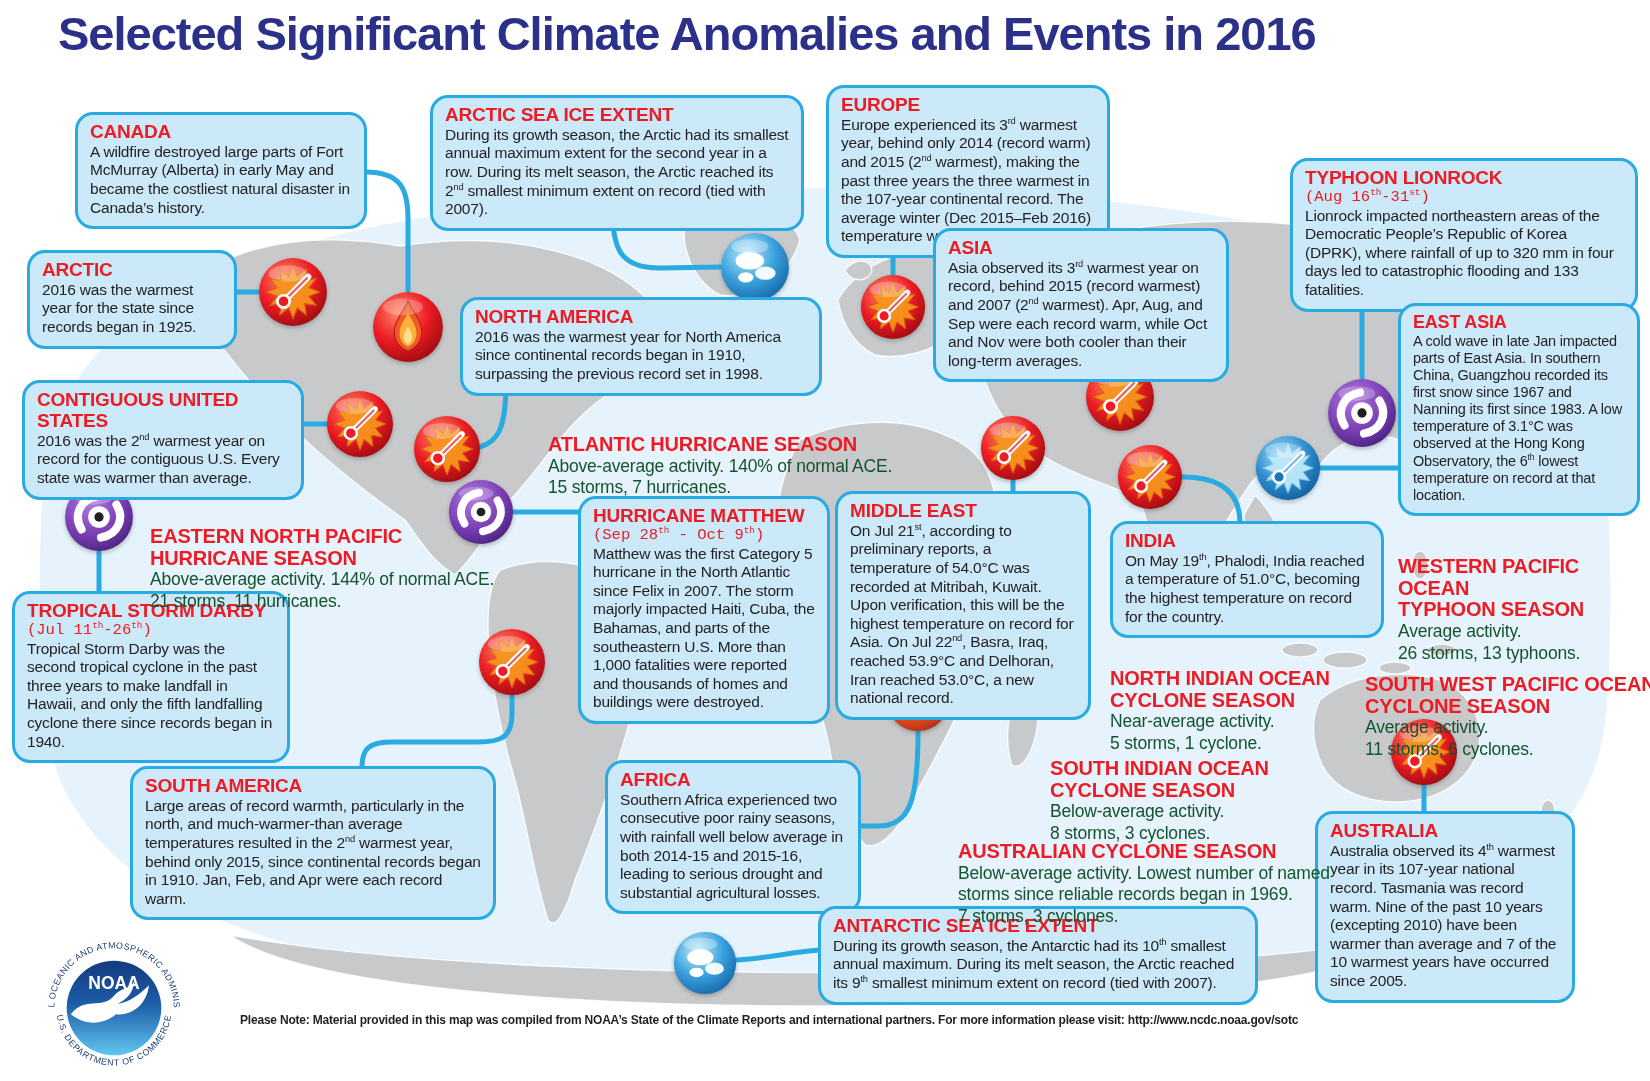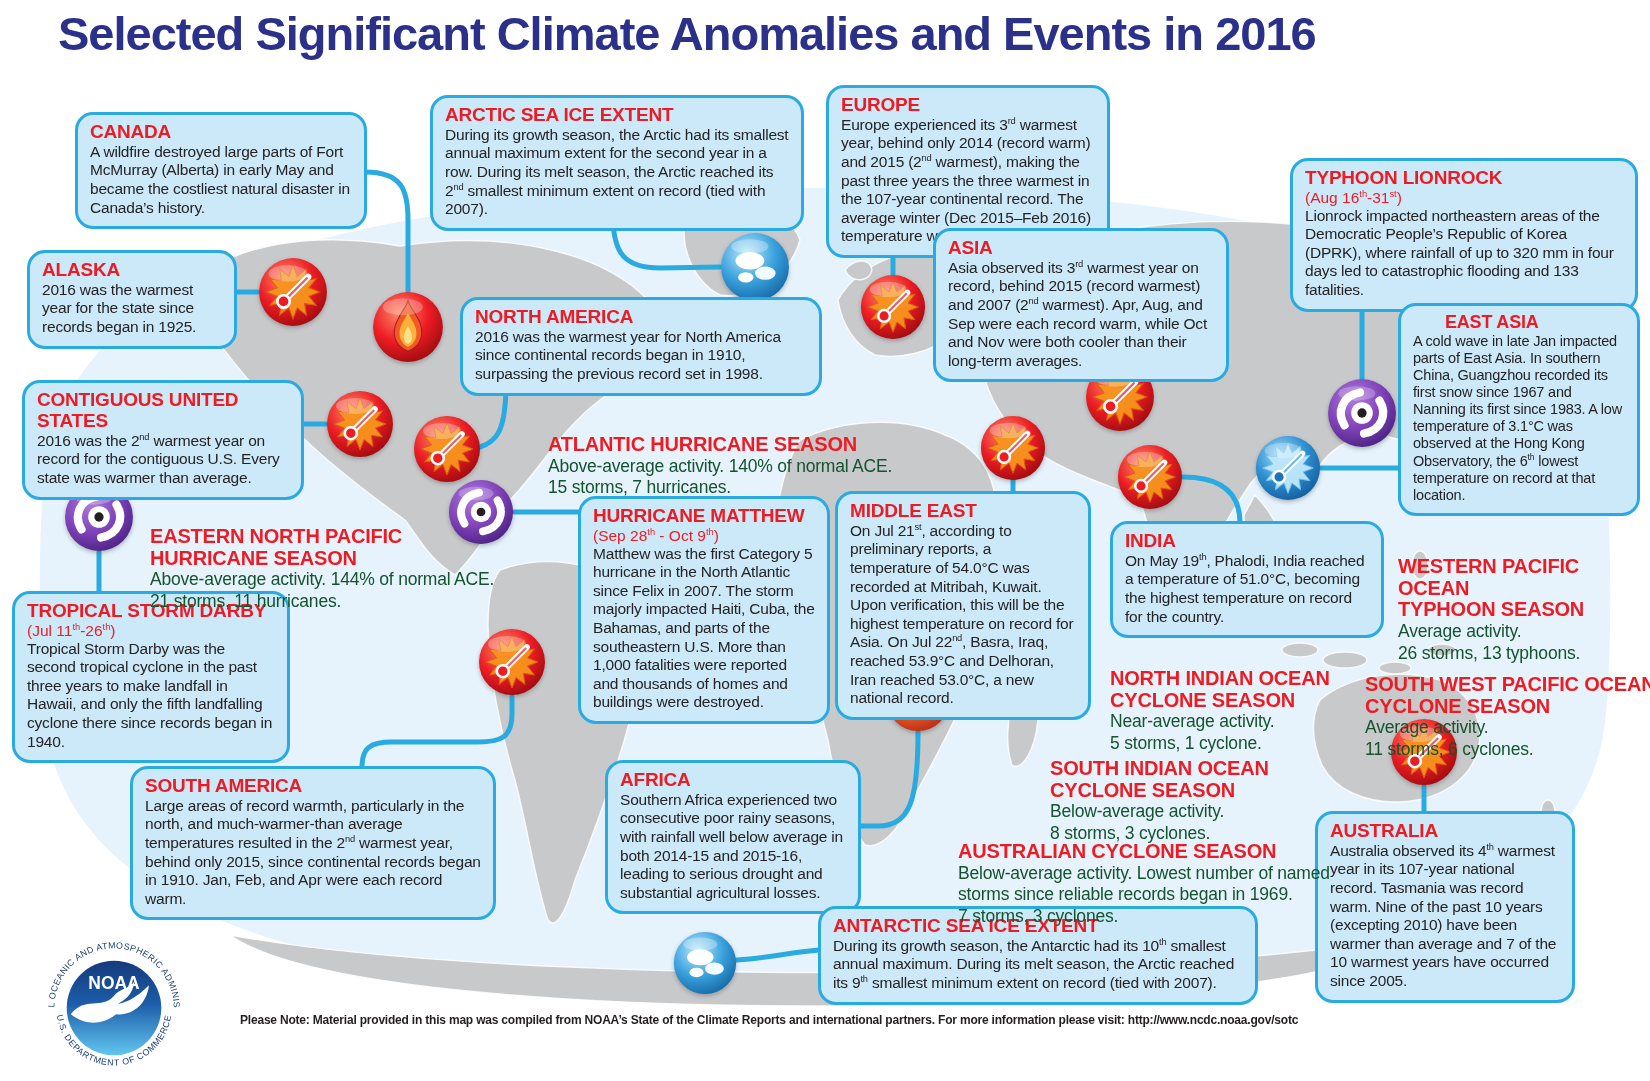--- a/index.html
+++ b/index.html
@@ -7,24 +7,24 @@
          font-family:"Liberation Sans",sans-serif;color:#262223;}
   .page-title{position:absolute;left:58px;top:6px;font-size:47px;font-weight:800;
               letter-spacing:-1px;color:#2b3189;}
   .map-svg{position:absolute;left:0;top:0;}
   .icon-layer{position:absolute;left:0;top:0;width:100%;height:100%;pointer-events:none;}
   .map-icon{position:absolute;}
   .map-icon svg{display:block;filter:drop-shadow(0 2px 2px rgba(60,60,60,.35));}
   .callout{position:absolute;background:#cbe9f9;border:3px solid #29abe2;border-radius:18px;
            padding:7px 12px 9px 12px;box-sizing:border-box;}
   .c-title{color:#ed1c24;font-weight:bold;font-size:19px;line-height:1.1;letter-spacing:-0.2px;}
-  .c-sub{color:#ed1c24;font-size:15.5px;line-height:1.15;}
+  .c-sub{color:#ed1c24;font-size:15.5px;line-height:1.15;font-family:Liberation Mono, monospace;}
   .c-body{font-size:15.5px;line-height:1.2;color:#262223;white-space:pre-line;letter-spacing:-0.2px;}
   .dense .c-body{font-size:14.5px;line-height:1.18;}
-  .dense .c-title{font-size:18px;margin-left:32px;}
+  .dense .c-title{font-size:18px;}
   .season{position:absolute;}
   .s-title{color:#ed1c24;font-weight:bold;font-size:20px;line-height:1.08;white-space:pre-line;letter-spacing:-0.2px;margin-top:40px;}
   .s-body{font-size:17.5px;line-height:1.25;color:#14532d;white-space:pre-line;letter-spacing:-0.2px;}
   .footer-note{position:absolute;left:240px;top:1013px;width:1400px;font-size:12px;color:#231f20;letter-spacing:-0.2px;font-weight:bold;}
   .noaa{position:absolute;left:42px;top:936px;}
   sup{font-size:60%;line-height:0;vertical-align:super;}
 </style>
 </head>
 <body>
 
@@ -275,21 +275,21 @@
     <div class="c-body ord">Europe experienced its 3<sup>rd</sup> warmest year, behind only 2014 (record warm) and 2015 (2<sup>nd</sup> warmest), making the past three years the three warmest in the 107-year continental record. The average winter (Dec 2015–Feb 2016) temperature was record high.</div>
   </div>
 
   <div class="callout" style="left:1290px;top:158px;width:348px">
     <div class="c-title">TYPHOON LIONROCK</div>
     <div class="c-sub ord">(Aug 16<sup>th</sup>-31<sup>st</sup>)</div>
     <div class="c-body ord">Lionrock impacted northeastern areas of the Democratic People’s Republic of Korea (DPRK), where rainfall of up to 320 mm in four days led to catastrophic flooding and 133 fatalities.</div>
   </div>
 
   <div class="callout" style="left:27px;top:250px;width:210px">
-    <div class="c-title">ALASKA</div>
+    <div class="c-title">ARCTIC</div>
     <div class="c-body ord">2016 was the warmest year for the state since records began in 1925.</div>
   </div>
 
   <div class="callout" style="left:933px;top:228px;width:296px">
     <div class="c-title">ASIA</div>
     <div class="c-body ord">Asia observed its 3<sup>rd</sup> warmest year on record, behind 2015 (record warmest) and 2007 (2<sup>nd</sup> warmest). Apr, Aug, and Sep were each record warm, while Oct and Nov were both cooler than their long-term averages.</div>
   </div>
 
   <div class="callout" style="left:460px;top:297px;width:362px">
     <div class="c-title">NORTH AMERICA</div>

